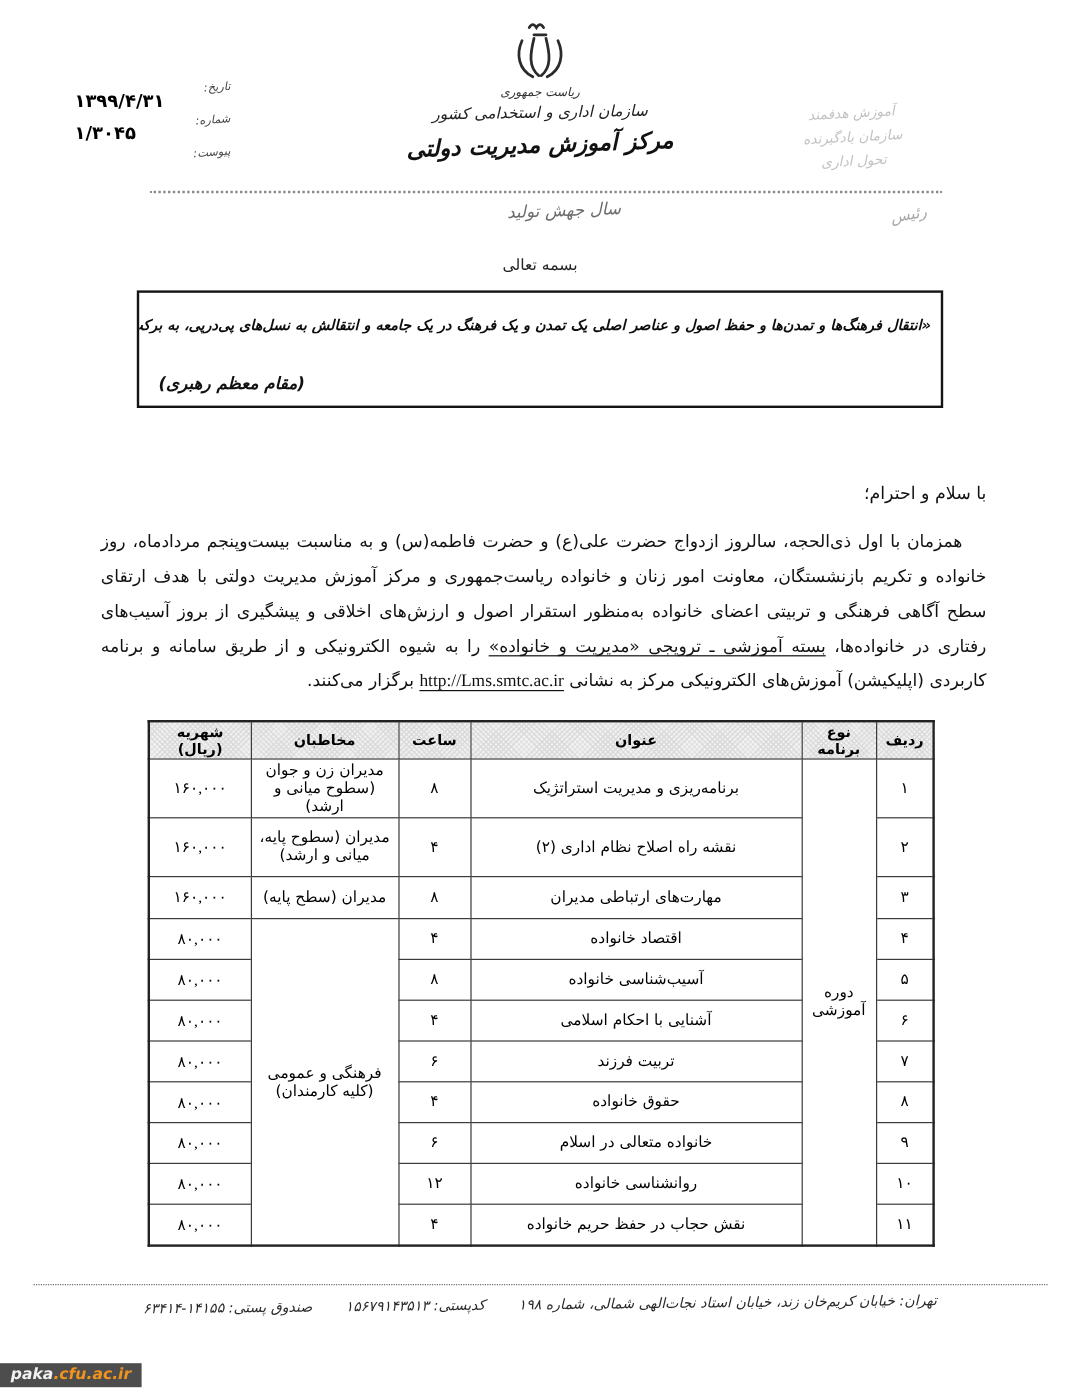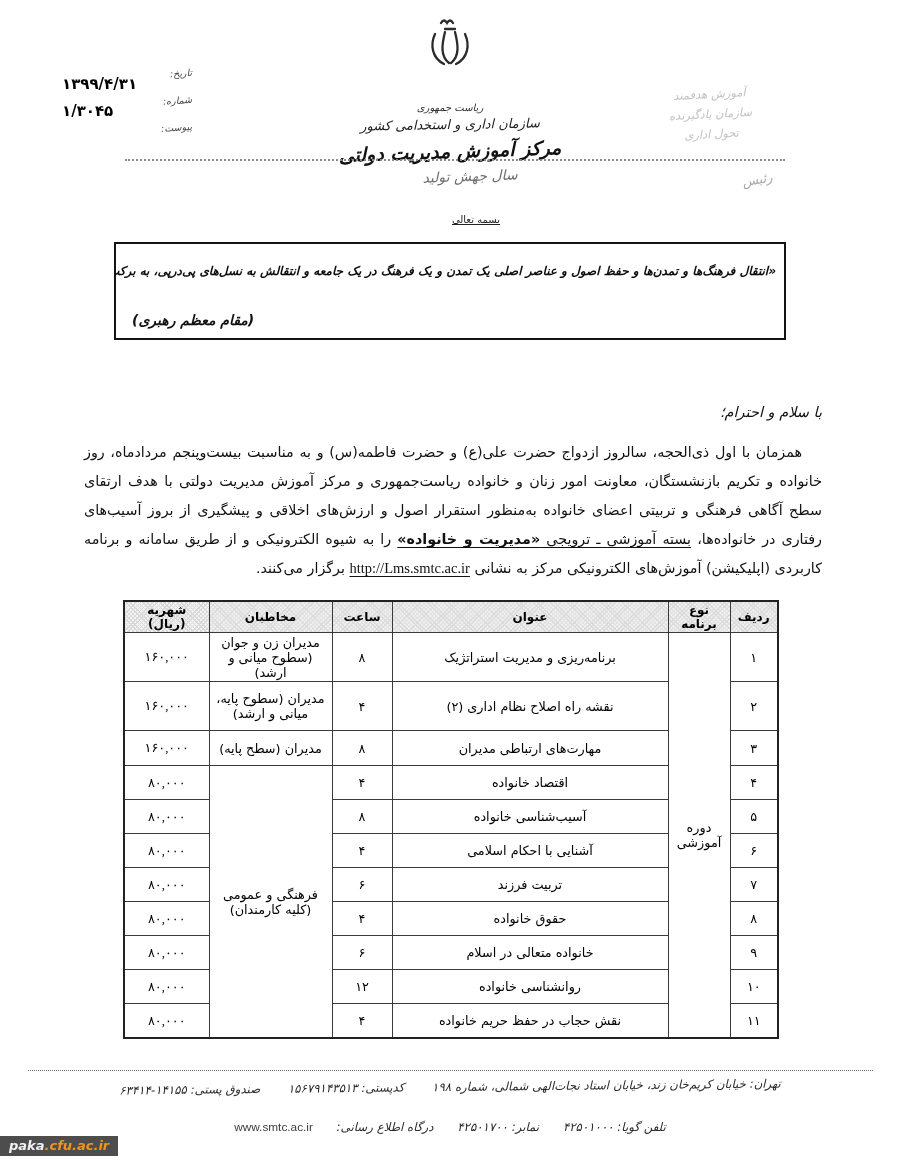--- a/index.html
+++ b/index.html
@@ -7,46 +7,46 @@
     position:relative; width:900px; height:1165px; background:#ffffff;
     font-family:"DejaVu Sans", sans-serif; color:#1a1a1a; direction:rtl; overflow:hidden;
   }
   
   .meta-block{position:absolute; left:62px; top:60px; width:130px;}
   .meta-row{display:flex; flex-direction:row; align-items:center; justify-content:flex-start; height:27px;}
   .meta-label{font-size:9.5px; color:#444; font-style:italic; width:34px; flex:none; transform:rotate(-4deg);}
   .meta-value{font-size:15px; font-weight:bold; color:#000; flex:1; text-align:left; letter-spacing:.5px;margin-top:20px;}
   
   .emblem{position:absolute; left:420px; top:18px; width:60px; height:52px;}
-  .letterhead{position:absolute; left:325px; top:72px; width:250px; text-align:center;margin-top:30px;}
+  .letterhead{position:absolute; left:325px; top:72px; width:250px; text-align:center;}
   .lh1{font-size:10px; color:#333; font-style:italic;}
   .lh2{font-size:13px; color:#222; font-style:italic; margin-top:4px; transform:rotate(-1deg);}
   .lh3{font-size:19px; color:#111; font-style:italic; font-weight:bold; margin-top:8px; transform:rotate(-2deg);}
   .side-slogan{position:absolute; left:628px; top:84px; width:165px; text-align:center;
     color:#c2c2c2; font-size:11.5px; font-style:italic; line-height:20px; transform:rotate(-3deg);}
   .dotline-top{position:absolute; left:125px; top:159px; width:660px; border-top:2px dotted #8a8a8a;}
   .year-slogan{position:absolute; left:375px; top:168px; width:190px; text-align:center;
     color:#6d6d6d; font-size:14px; font-style:italic; transform:rotate(-2deg);}
   .signature{position:absolute; right:128px; top:172px; color:#a8a8a8; font-size:13px;
     font-style:italic; transform:rotate(-10deg);}
-  .besmele{position:absolute; left:400px; top:214px; width:100px; text-align:right; font-size:10px; color:#222;text-decoration:underline;}
+  .besmele{position:absolute; left:400px; top:214px; width:100px; text-align:center; font-size:13px; color:#222;}
   
   .quote-box{position:absolute; left:114px; top:242px; width:668px; height:94px; border:2px solid #141414;}
   .quote-text{margin-top:20px; padding:0 8px; text-align:center; font-size:12px; font-weight:bold;
     font-style:italic; white-space:nowrap; overflow:hidden; color:#0d0d0d; letter-spacing:-.1px;}
   .quote-attrib{position:absolute; left:16px; bottom:10px; font-size:14px; font-style:italic; font-weight:bold; color:#111;}
   
   .recipient{position:absolute; left:78px; top:360px; width:744px; text-align:right;
     font-weight:bold; font-size:16.5px; color:#000;}
   .salutation{position:absolute; left:78px; top:404px; width:744px; text-align:right;
-    font-size:14.5px; font-style:italic; color:#111;}
+    font-size:14.5px; color:#111;}
   .body-para{position:absolute; left:84px; top:438px; width:738px; font-size:14.3px;
     line-height:29px; text-align:justify; color:#111; text-indent:20px;}
   .u{text-decoration:underline; text-underline-offset:3px;}
-  .b{font-weight:bold;}
+  .b{font-weight:normal;}
   .url{font-family:"Liberation Serif", serif; font-size:14.5px; direction:ltr; unicode-bidi:embed;}
   
   .course-table{position:absolute; left:123px; top:600px; border-collapse:collapse;
     table-layout:fixed; width:654px; direction:rtl;}
   .course-table td,.course-table th{border:1px solid #3a3a3a; font-size:12.8px; color:#000;
     text-align:center; vertical-align:middle; padding:1px 4px; overflow:hidden;}
   .course-table th{font-size:12px; font-weight:bold; height:25px;
     background-color:#f2f2f2;
     background-image:repeating-linear-gradient(45deg,#d9d9d9 0 1px,transparent 1px 3px),
                      repeating-linear-gradient(-45deg,#d9d9d9 0 1px,transparent 1px 3px);}
@@ -222,24 +222,18 @@
       </tr>
     </tbody>
   </table>
 
   <div class="dotline-bottom"></div>
   <div class="footer-line1">
     <span>تهران: خیابان کریم‌خان زند، خیابان استاد نجات‌الهی شمالی، شماره ۱۹۸</span>
     <span>کدپستی: ۱۵۶۷۹۱۴۳۵۱۳</span>
     <span>صندوق پستی: ۱۴۱۵۵-۶۳۴۱۴</span>
   </div>
-  <div class="footer-line2">
-    <span>تلفن گویا: ۴۲۵۰۱۰۰۰</span>
-    <span>نمابر: ۴۲۵۰۱۷۰۰</span>
-    <span>درگاه اطلاع رسانی:</span>
-    <span class="footer-url">www.smtc.ac.ir</span>
-  </div>
 
   <div class="watermark">
     <span class="wm-left">paka</span><span class="wm-right">.cfu.ac.ir</span>
   </div>
 
 </div>
 
 </body></html>

